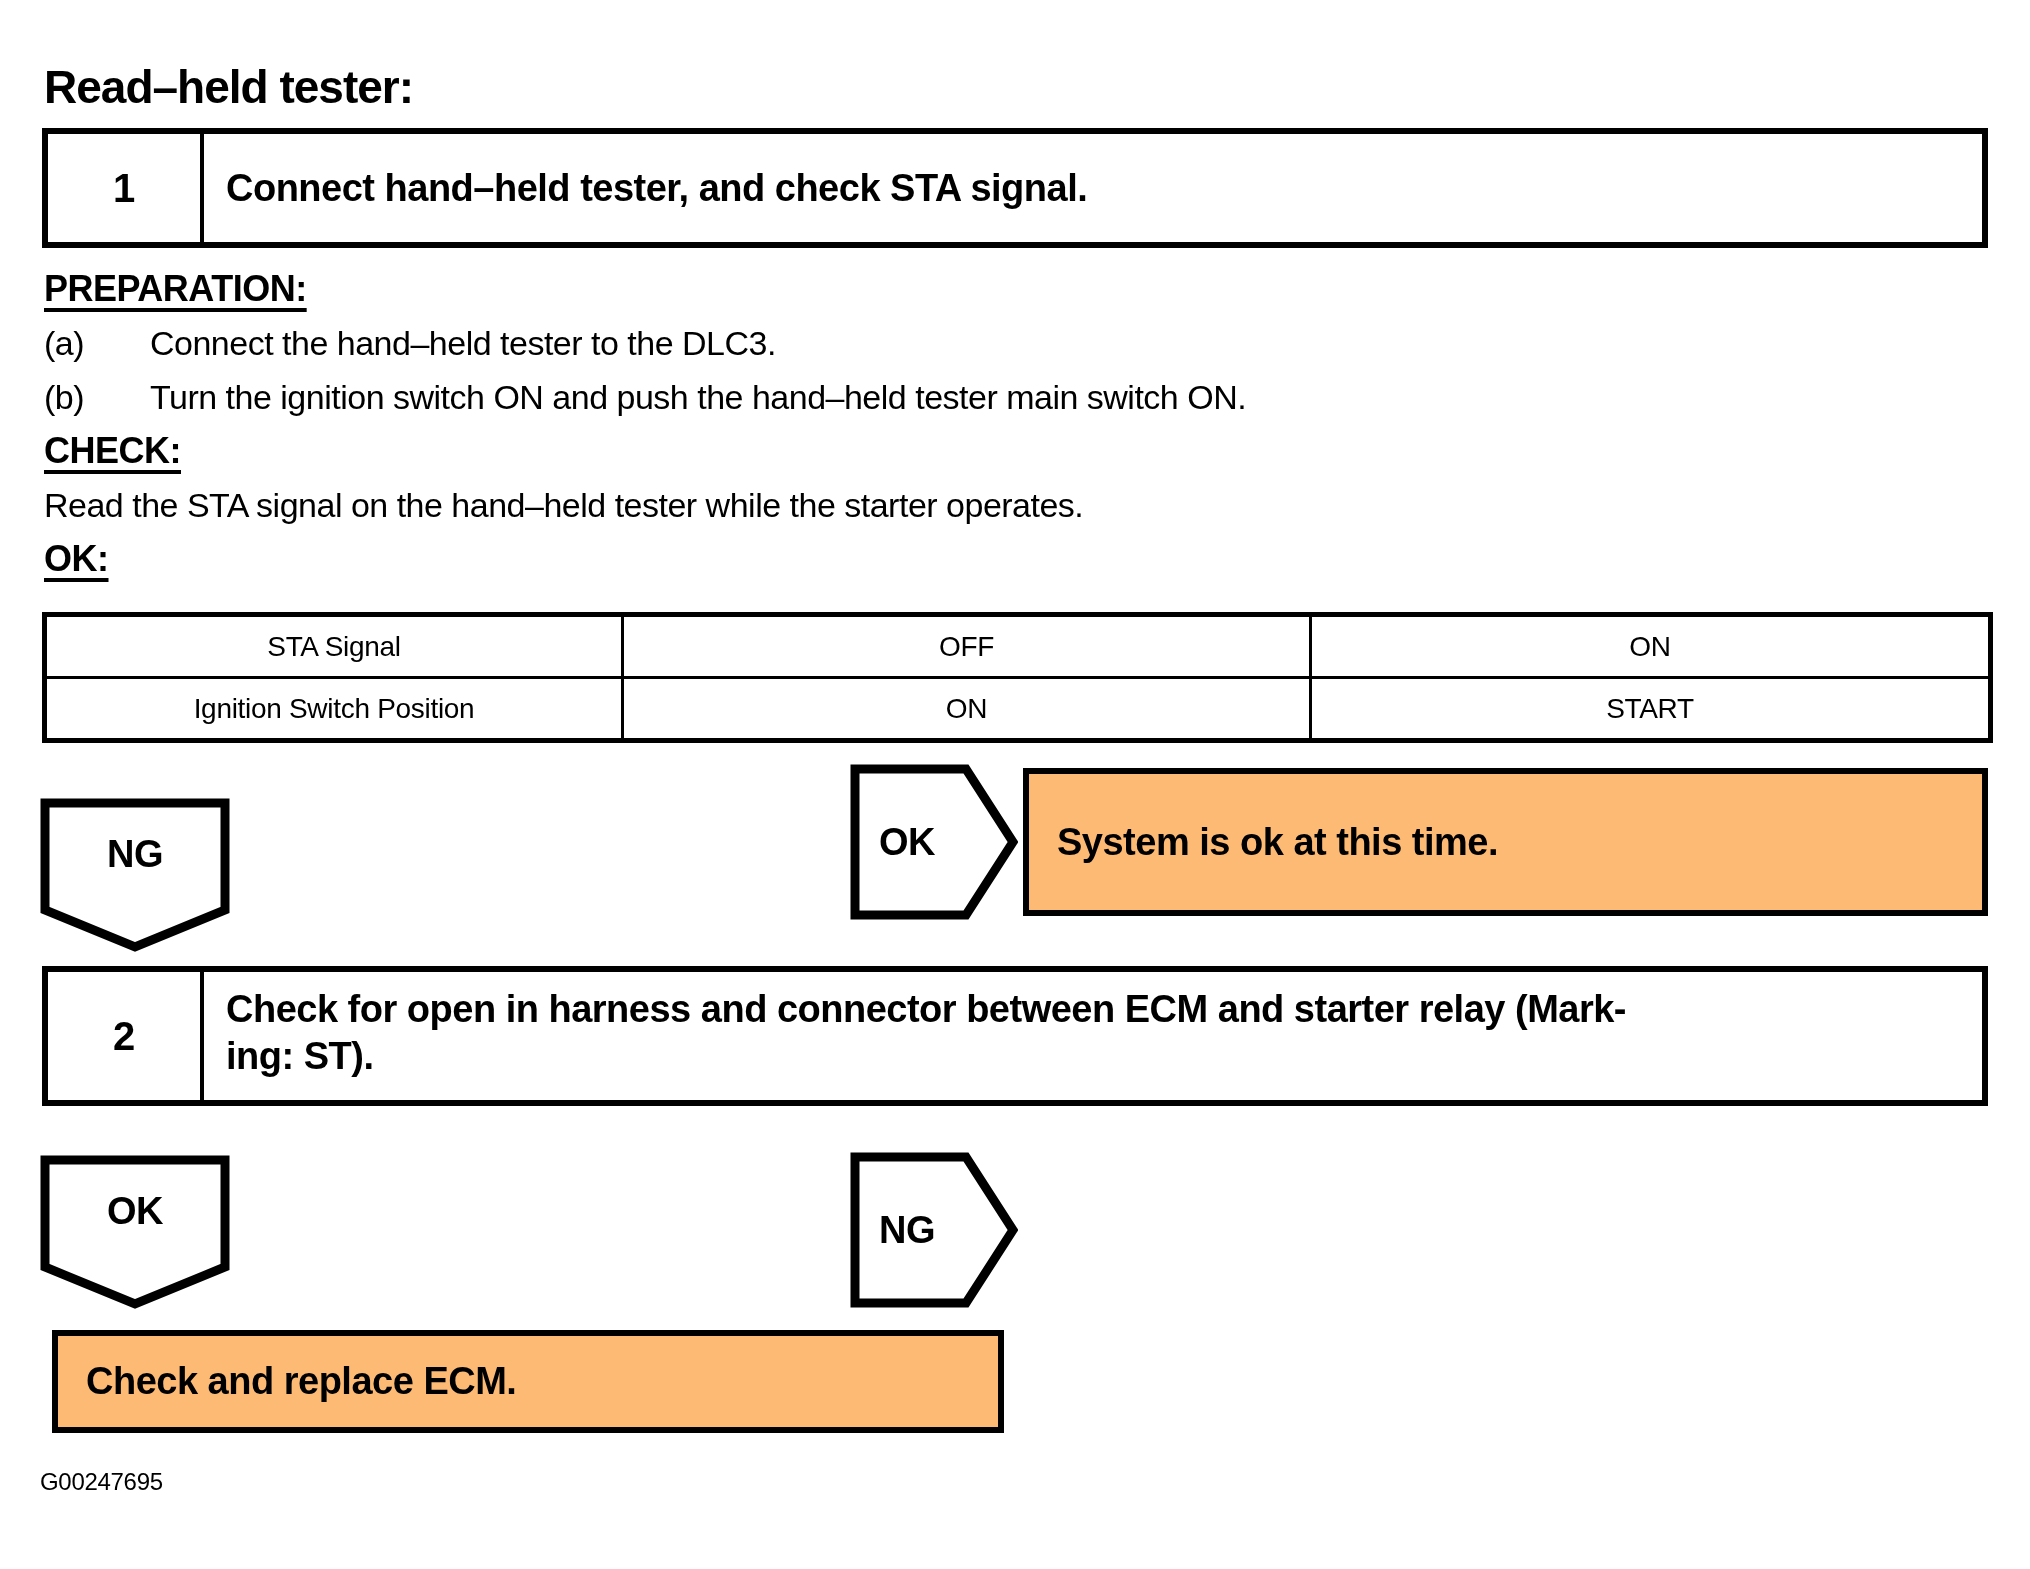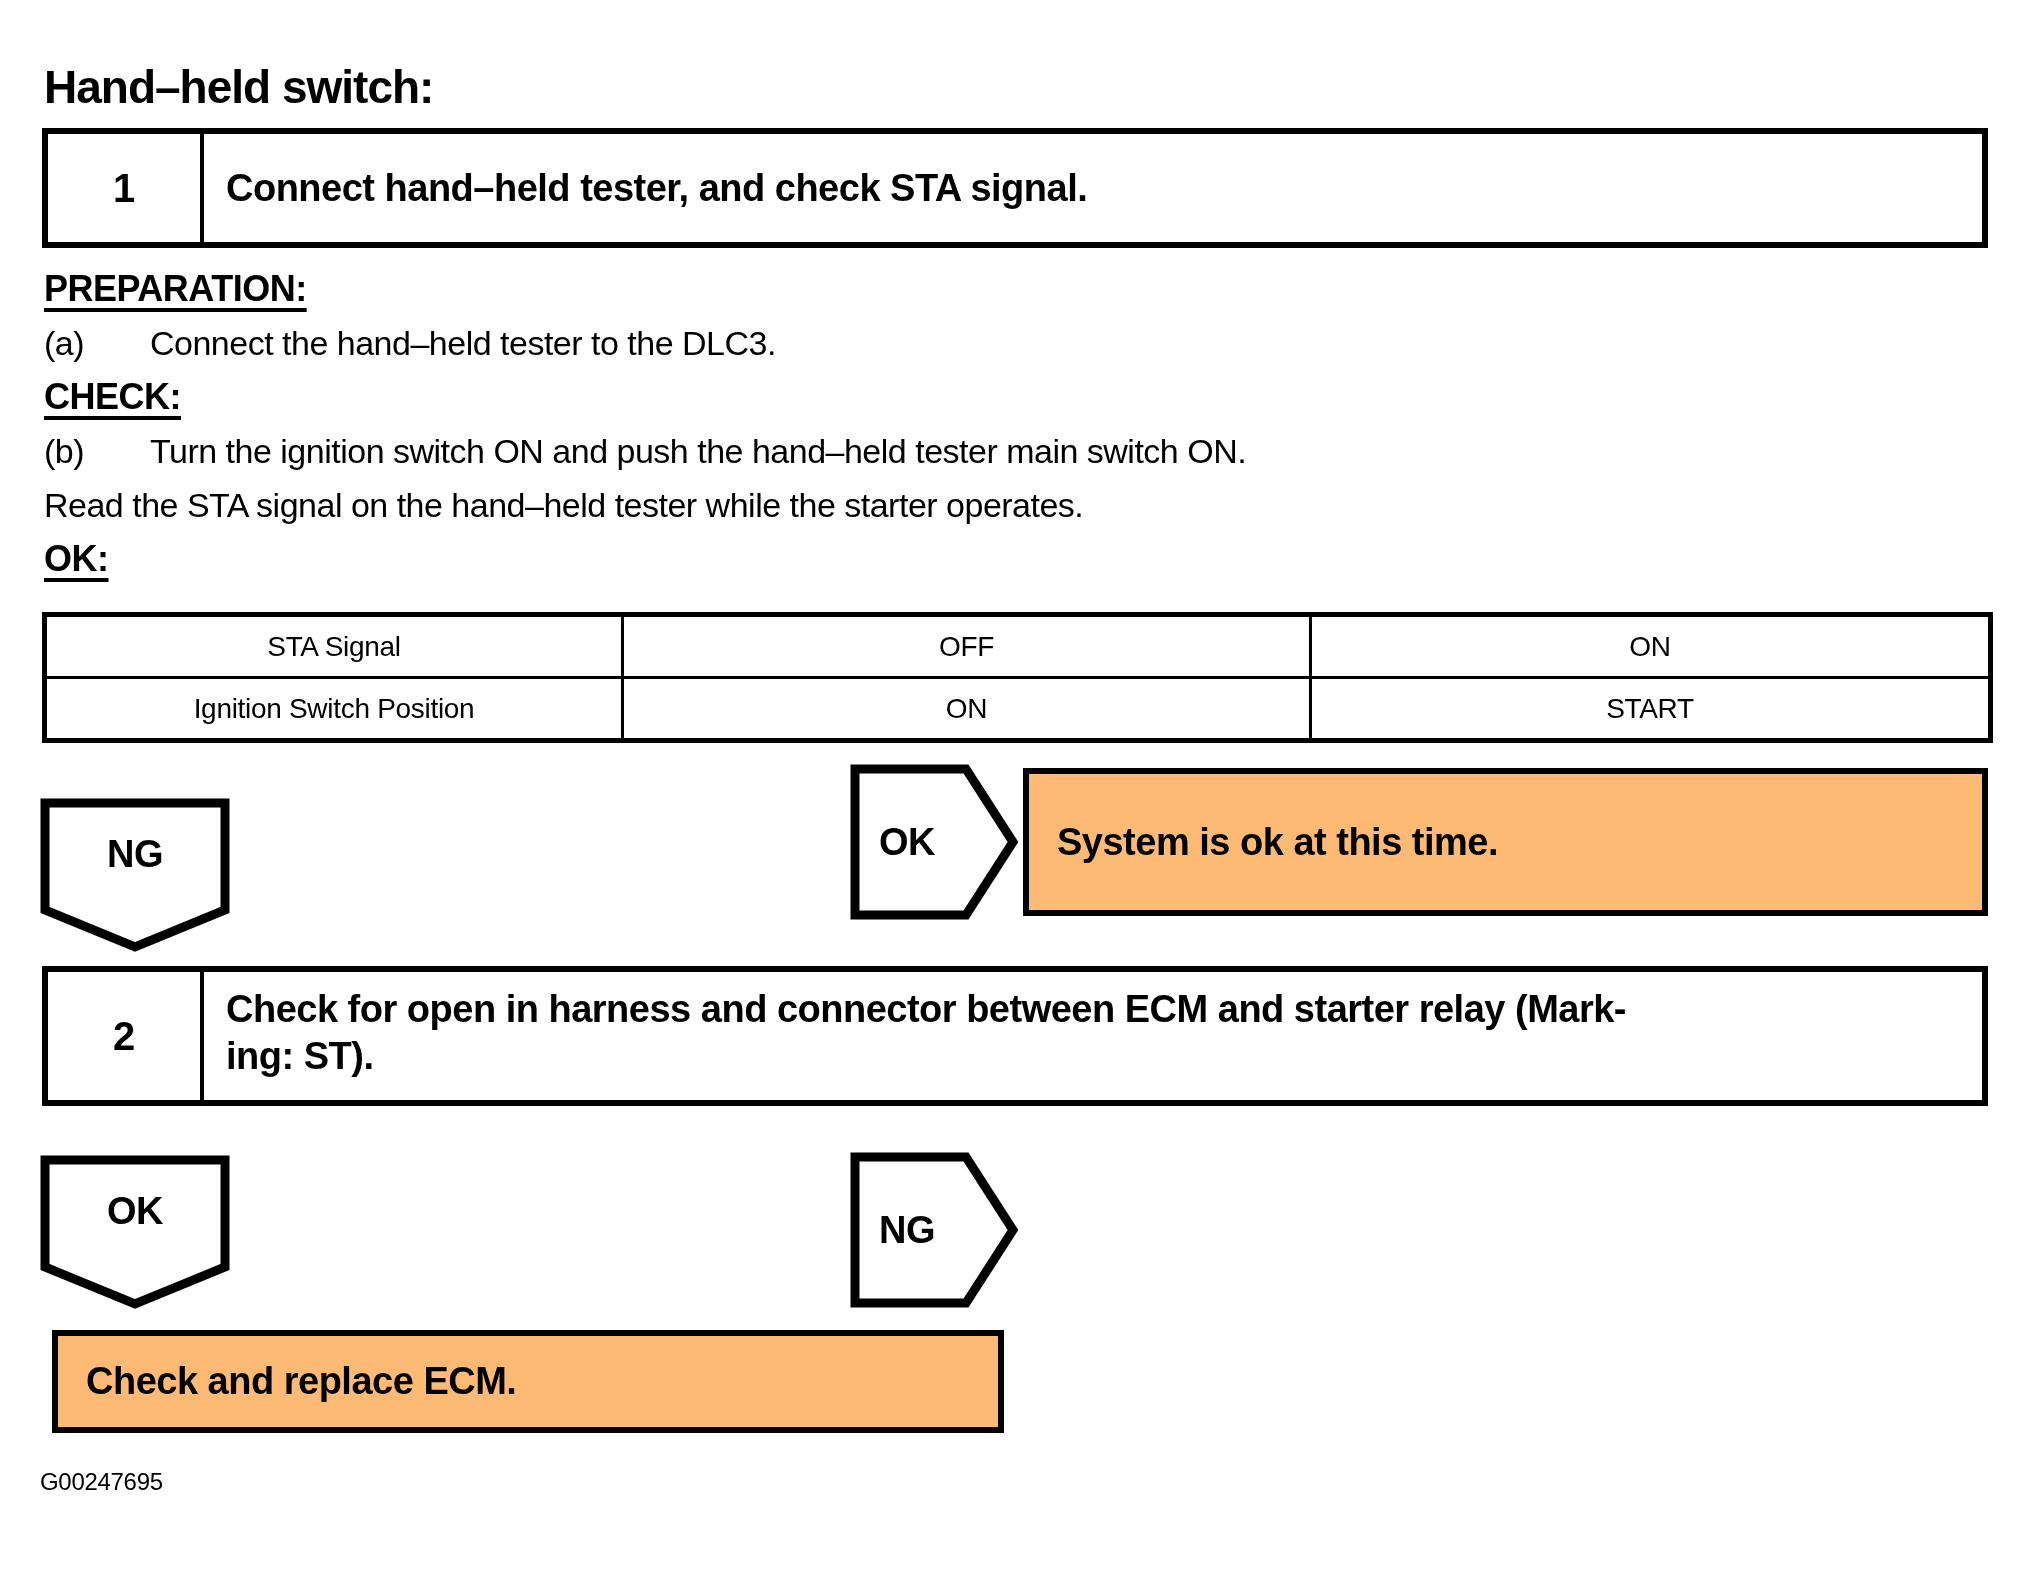--- a/index.html
+++ b/index.html
@@ -142,39 +142,39 @@
     top: 1468px;
     font-size: 24px;
     letter-spacing: -0.3px;
   }
 </style>
 </head>
 <body>
 
 <div class="page">
 
-  <div class="page-title">Hand–held switch:</div>
+  <div class="page-title">Read–held tester:</div>
 
   <div class="step-box one-line" id="step1">
     <div class="step-num">1</div>
     <div class="step-text">Connect hand–held tester, and check STA signal.</div>
   </div>
 
   <div class="text-flow">
     <div class="row">
       <span class="heading-u">PREPARATION:</span>
     </div>
     <div class="row">
       <span class="list-marker">(a)</span><span>Connect the hand–held tester to the DLC3.</span>
     </div>
     <div class="row">
+      <span class="list-marker">(b)</span><span>Turn the ignition switch ON and push the hand–held tester main switch ON.</span>
+    </div>
+    <div class="row">
       <span class="heading-u">CHECK:</span>
-    </div>
-    <div class="row">
-      <span class="list-marker">(b)</span><span>Turn the ignition switch ON and push the hand–held tester main switch ON.</span>
     </div>
     <div class="row">
       <span>Read the STA signal on the hand–held tester while the starter operates.</span>
     </div>
     <div class="row">
       <span class="heading-u">OK:</span>
     </div>
   </div>
 
   <table class="sig-table">

